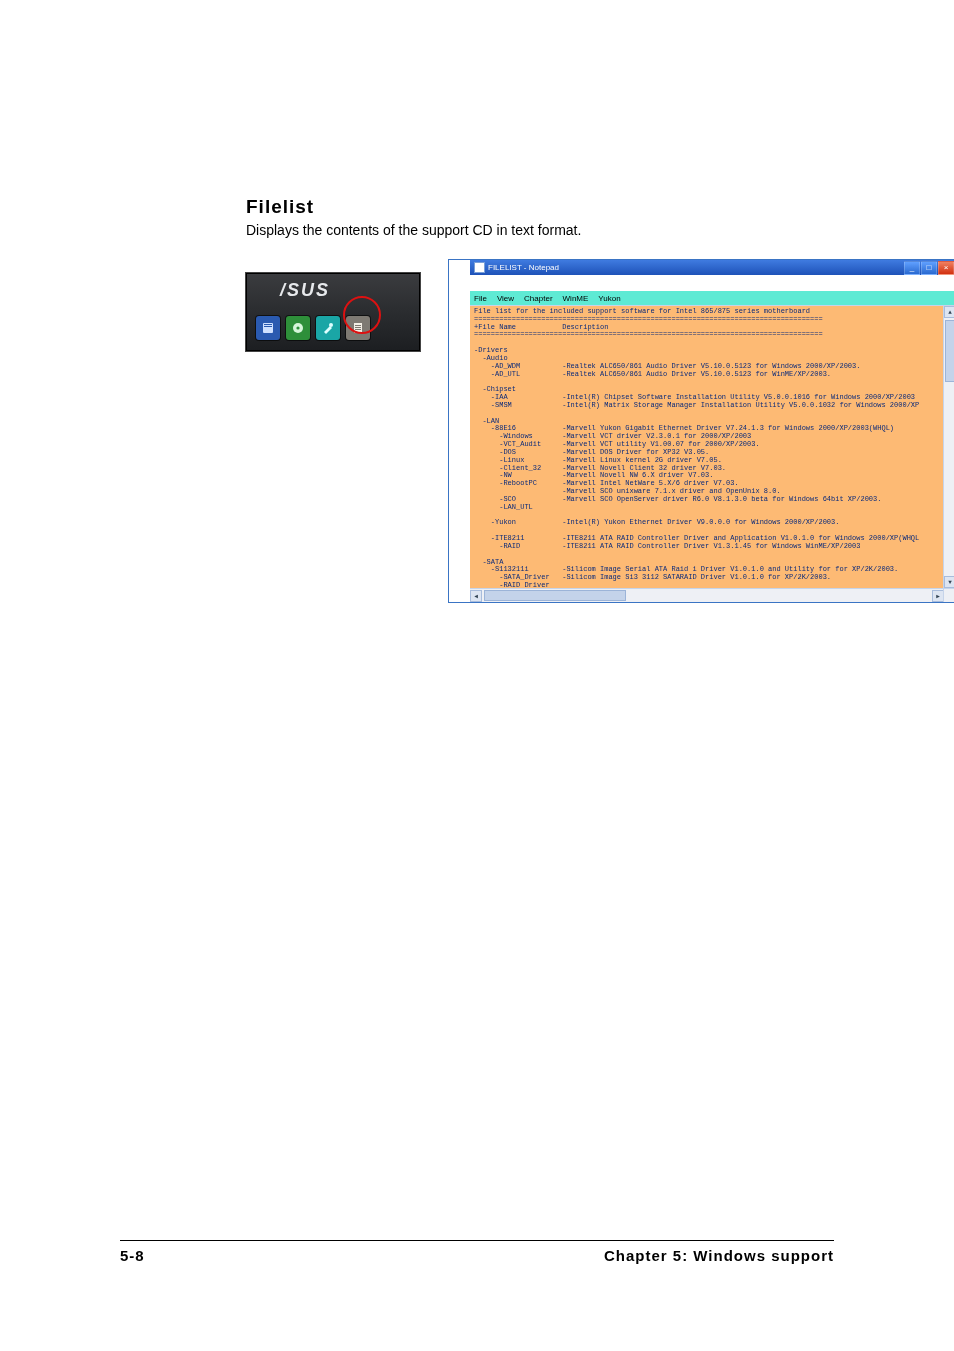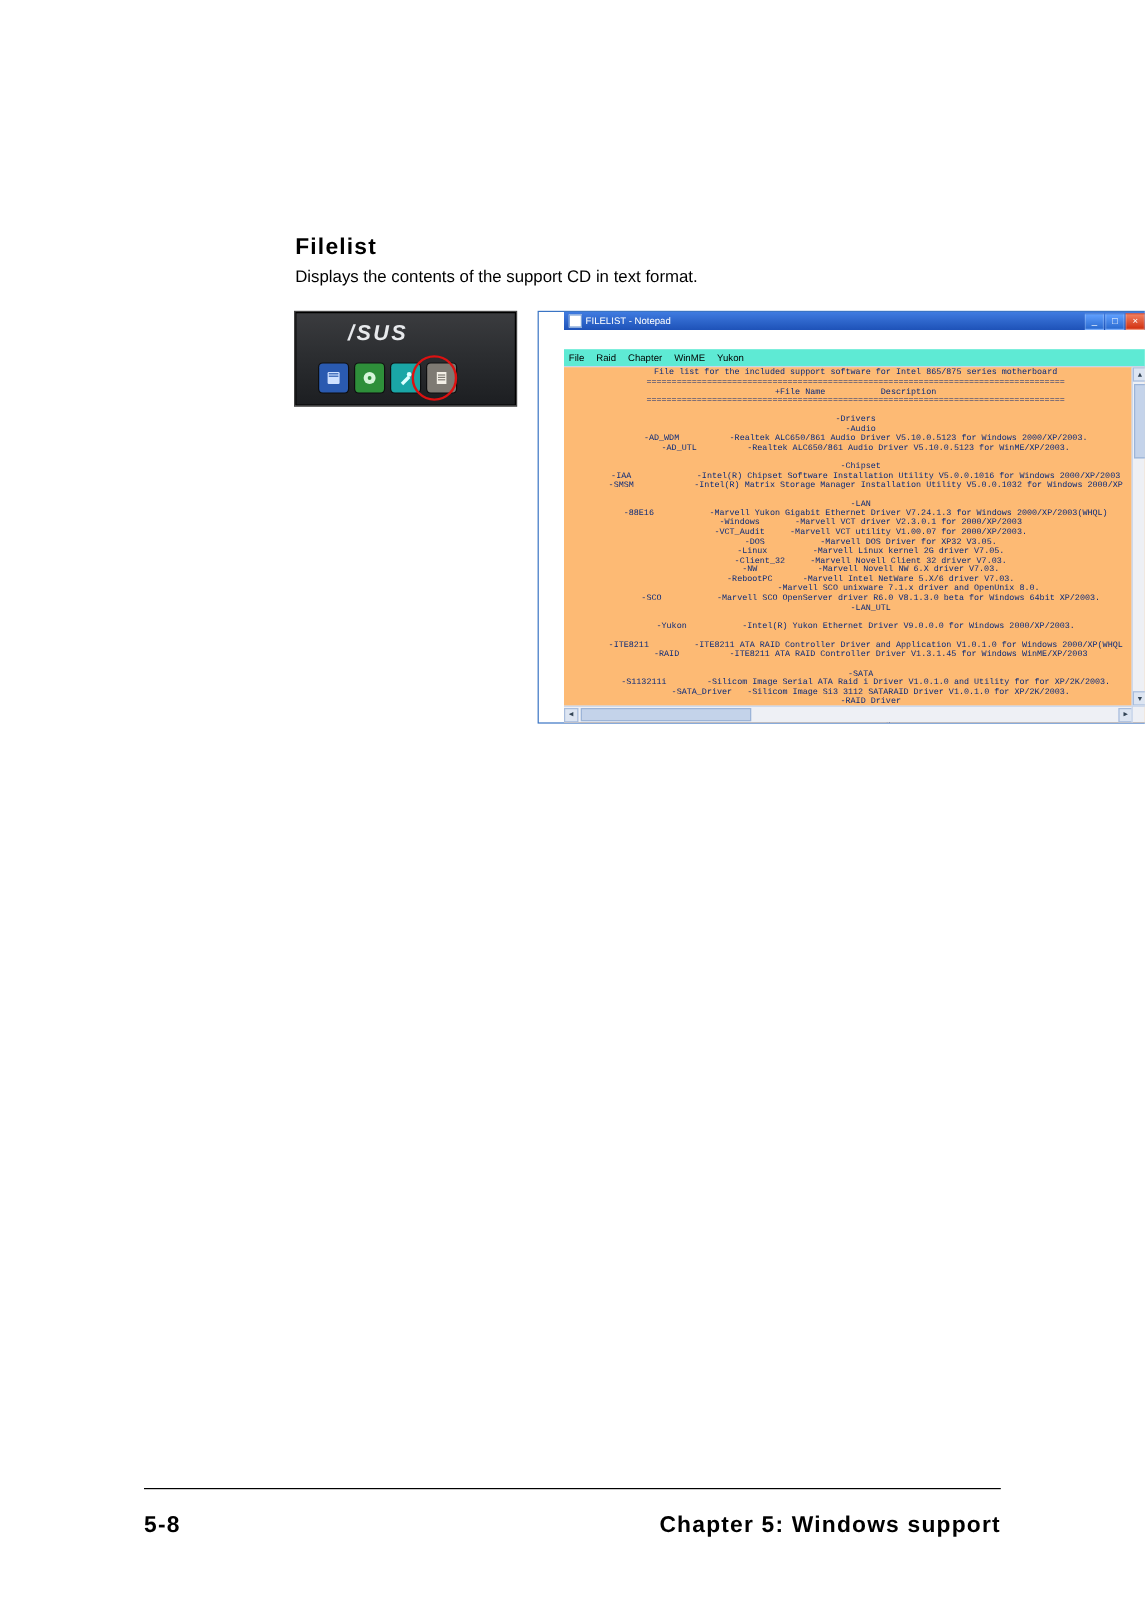--- a/index.html
+++ b/index.html
@@ -9,47 +9,45 @@
     height: 1351px;
     background: #fff;
     font-family: Arial, Helvetica, sans-serif;
     color: #000;
     position: relative;
   }
   .page {
     width: 954px;
     height: 1351px;
     position: relative;
-    text-align: center;
   }
   .heading {
     position: absolute;
     left: 246px;
     top: 196px;
     font-size: 19px;
     font-weight: bold;
     letter-spacing: 1px;
   }
   .subtext {
     position: absolute;
     left: 246px;
     top: 222px;
     font-size: 14px;
   }
   
   .asus-card {
     position: absolute;
     left: 245px;
-    top: 259px;
+    top: 272px;
     width: 174px;
     height: 78px;
     background: linear-gradient(180deg,#3b3c3f 0%,#2c2e31 45%,#1c1e21 100%);
     border: 1px solid #444;
     box-shadow: 0 0 0 1px #000 inset;
-    padding-left: 10px;
   }
   .asus-top {
     height: 34px;
     display: flex;
     align-items: center;
     padding-left: 34px;
   }
   .asus-logo {
     color: #e7e9ec;
     font-size: 18px;
@@ -174,24 +172,24 @@
   .np-scroll-h .thumb { position:absolute; top:1px; left:2px; height:9px; width:140px; background:#c4d3ea; border:1px solid #9cb4d8; }
   .np-corner { position:absolute; right:0; bottom:0; width:12px; height:13px; background:#eef0f5; border-left:1px solid #c6d4ea; border-top:1px solid #c6d4ea;}
 
   
   .footer-line {
     position:absolute;
     left: 120px;
     right: 120px;
     top: 1240px;
     border-top: 1px solid #000;
-    padding-top: 20px;
+    padding-top: 6px;
     display:flex;
     justify-content:space-between;
-    font-size: 19px;
+    font-size: 15px;
   }
   .footer-left { font-weight:bold; letter-spacing:1px; }
   .footer-right { font-weight:bold; letter-spacing:1px; }
 </style>
 </head>
 <body>
 
 <div class="page">
 
   <div class="heading">Filelist</div>
@@ -240,21 +238,21 @@
         <span>FILELIST - Notepad</span>
       </div>
       <div class="np-ctrls">
         <div class="np-btn np-min">_</div>
         <div class="np-btn np-max">□</div>
         <div class="np-btn np-close">×</div>
       </div>
     </div>
     <div class="np-menu">
       <span>File</span>
-      <span>Raid</span>
+      <span>View</span>
       <span>Chapter</span>
       <span>WinME</span>
       <span>Yukon</span>
     </div>
     <div class="np-body">
       <div class="np-text" id="np-text">File list for the included support software for Intel 865/875 series motherboard
 ===================================================================================
 +File Name           Description
 ===================================================================================
 

